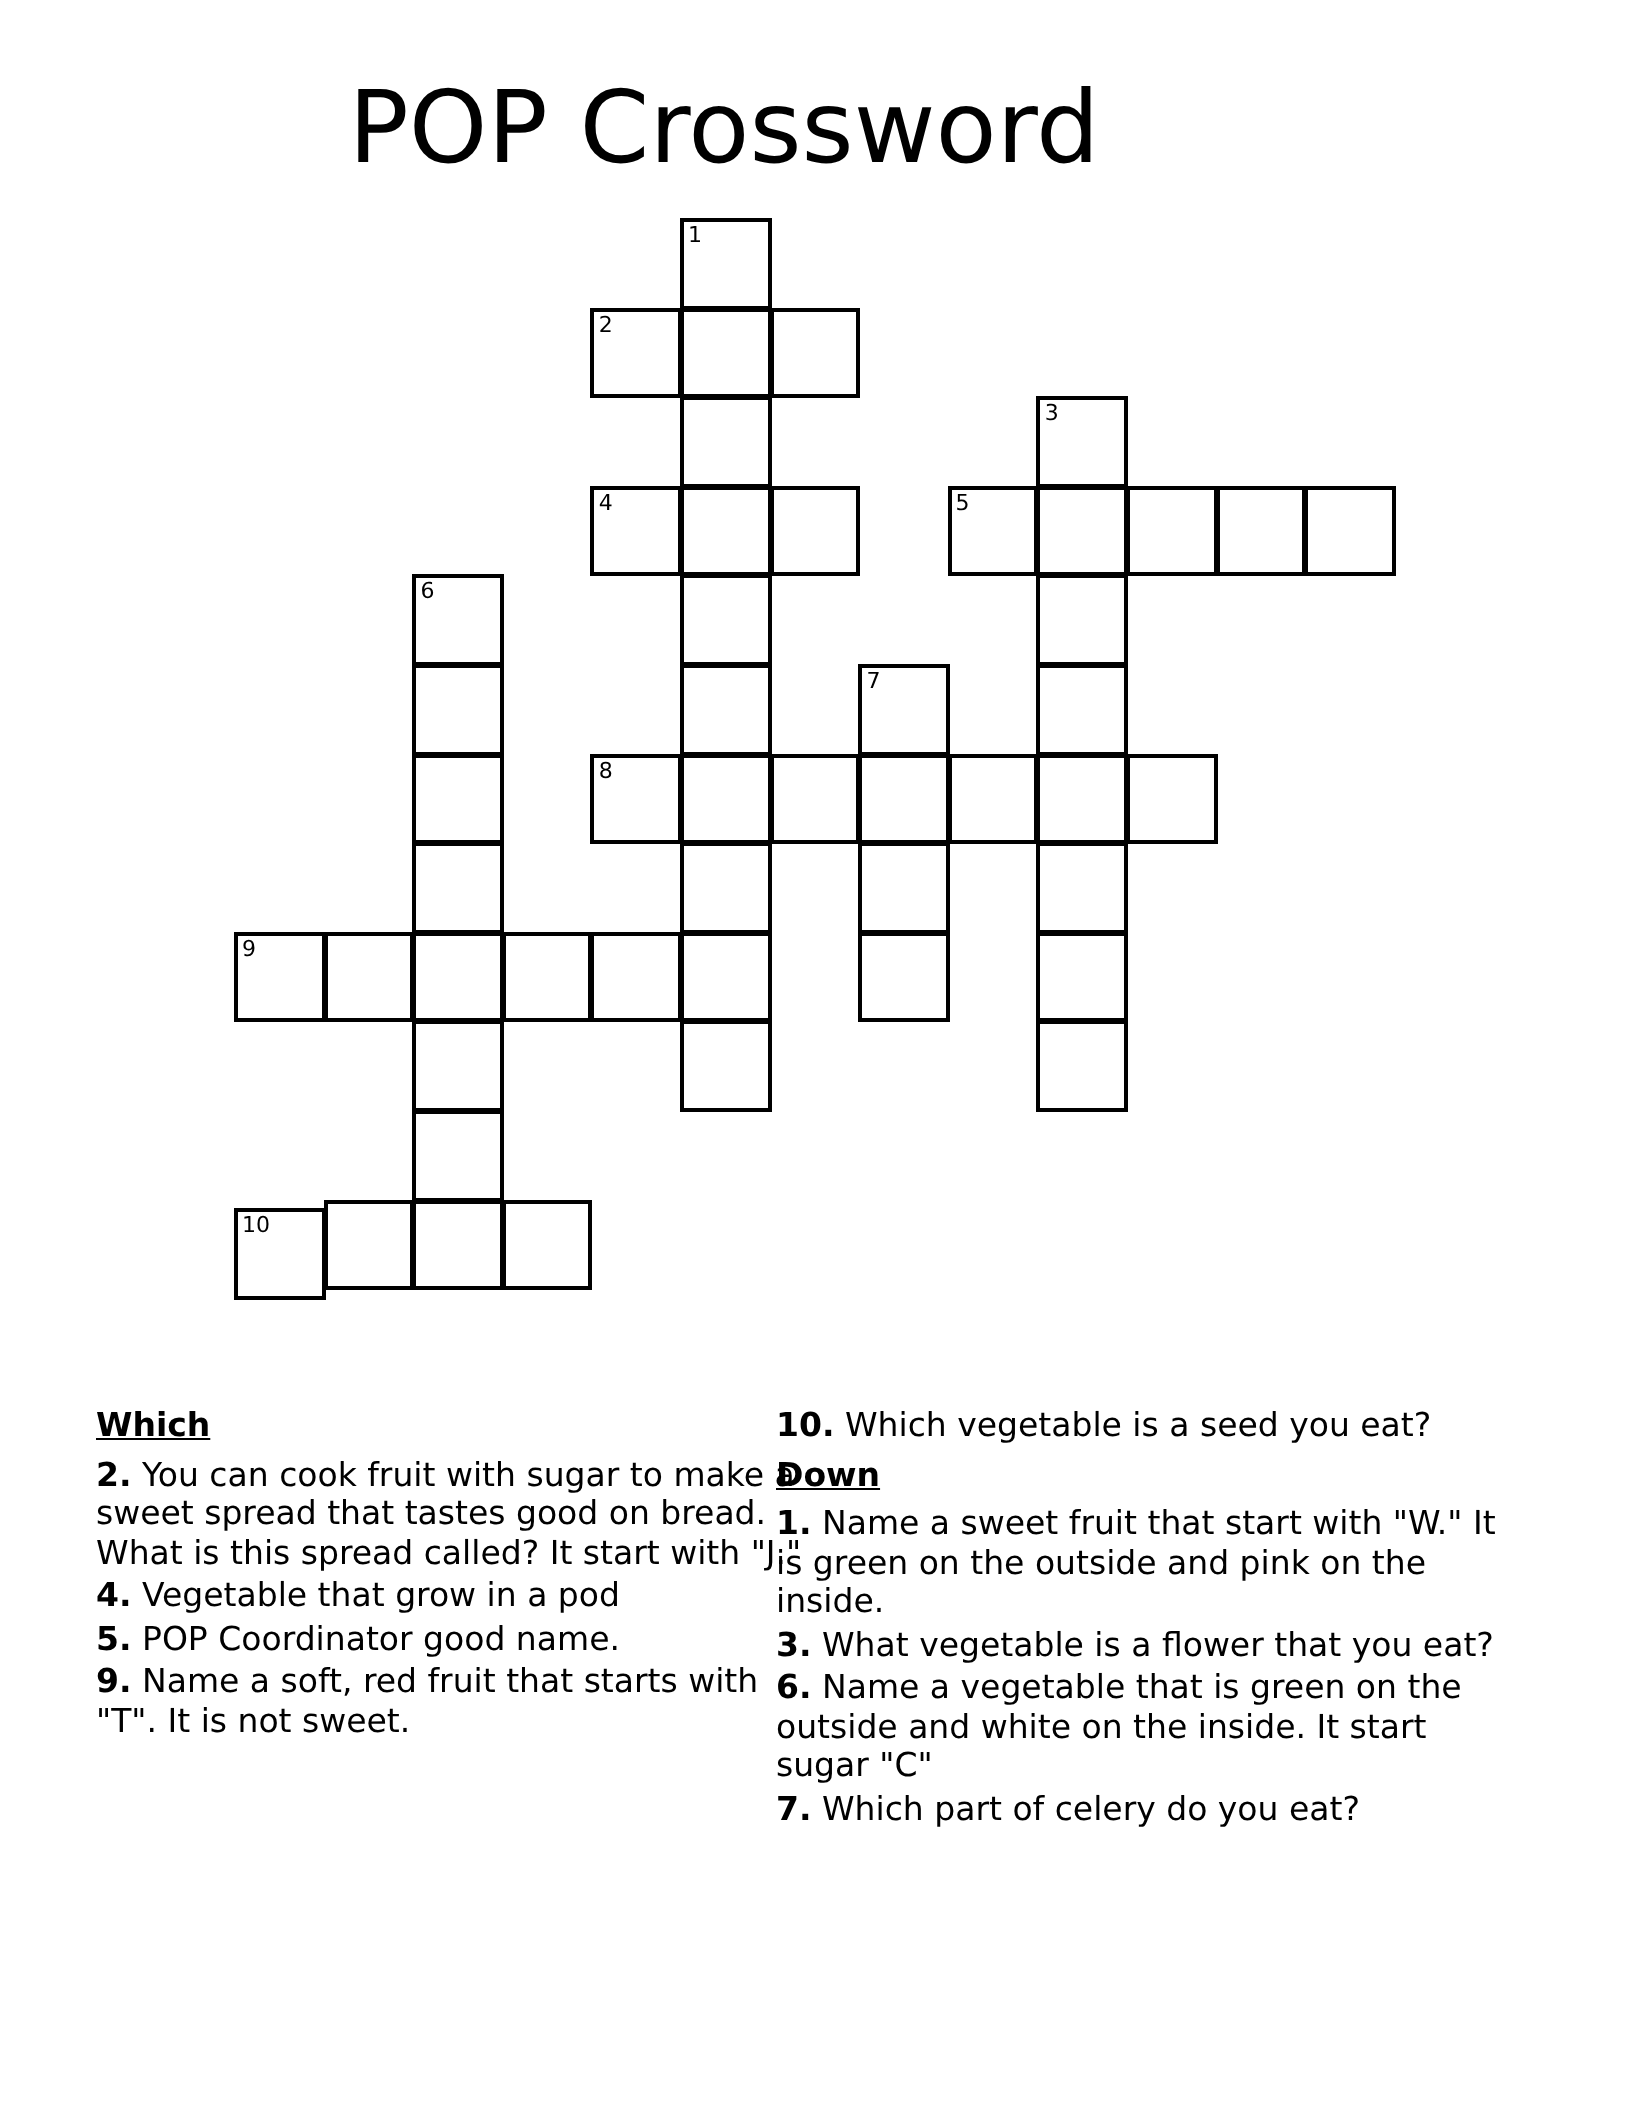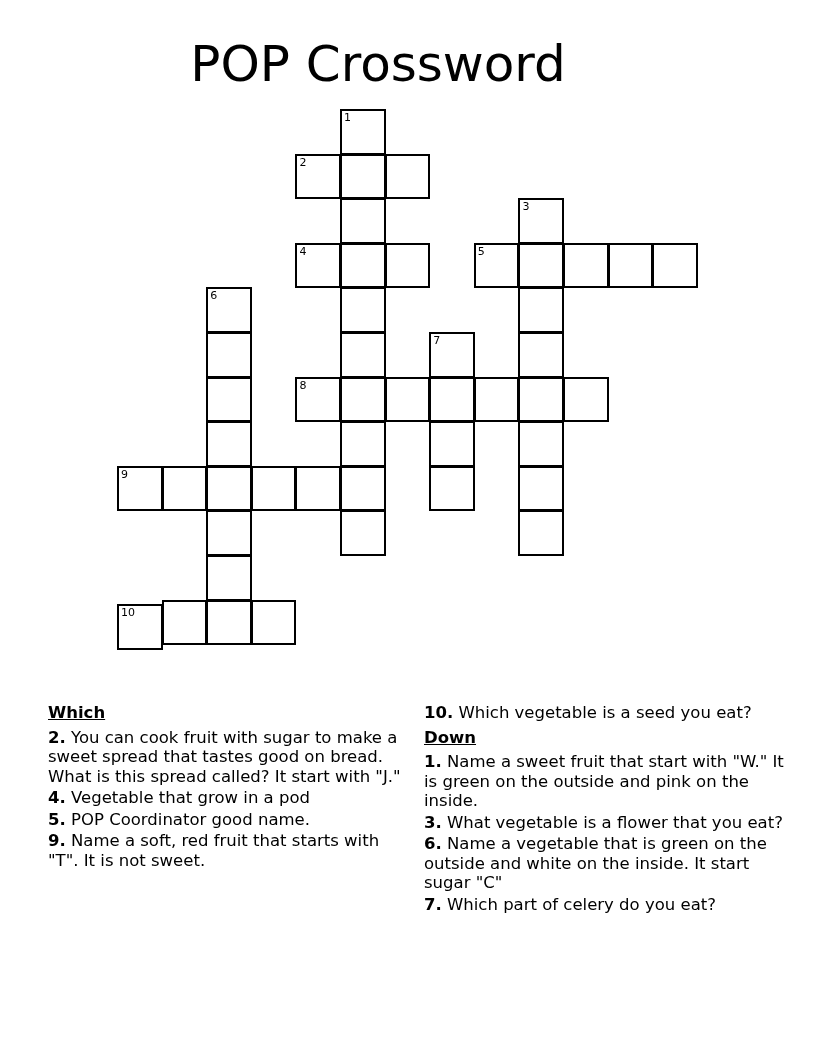--- a/index.html
+++ b/index.html
@@ -1,23 +1,23 @@
 <!DOCTYPE html>
 <html><head>
 <meta charset="utf-8">
 <style>
   html, body { margin: 0; padding: 0; background: #ffffff; }
   body { width: 816px; height: 1056px; position: relative; overflow: hidden; font-family: "DejaVu Sans", sans-serif; color: #000; }
-  .title { position: absolute; left: 16px; width: 724px; top: 34px; text-align: center; font-size: 50px; font-family: "DejaVu Sans", sans-serif; font-weight: normal; letter-spacing: 0px; line-height: 60px; }
+  .title { position: absolute; left: 0; width: 724px; top: 34px; text-align: center; font-size: 50px; font-family: "DejaVu Sans", sans-serif; font-weight: normal; letter-spacing: 0px; line-height: 60px; }
   .grid { position: absolute; left: 0; top: 0; width: 816px; height: 700px; }
   .cell { position: absolute; width: 44.6px; height: 44.6px; box-sizing: border-box; border: 2px solid #000; background: #fff; margin-left: -1px; margin-top: -1px; }
   .num { position: absolute; left: 2px; top: 1px; font-size: 11px; line-height: 11px; font-family: "DejaVu Sans", sans-serif; }
   .clues { position: absolute; top: 703px; font-size: 16.5px; line-height: 19.5px; }
   .clues.left { left: 48px; width: 360px; }
-  .clues.right { left: 424px; width: 360px; }
+  .clues.right { left: 388px; width: 360px; }
   .heading { font-weight: bold; text-decoration: underline; margin-bottom: 5px; }
   .clue { margin-bottom: 2px; }
   .clue b { font-weight: bold; }
 </style>
 </head>
 <body>
 
 <div class="title">POP Crossword</div>
 
 <div class="grid" id="grid">

